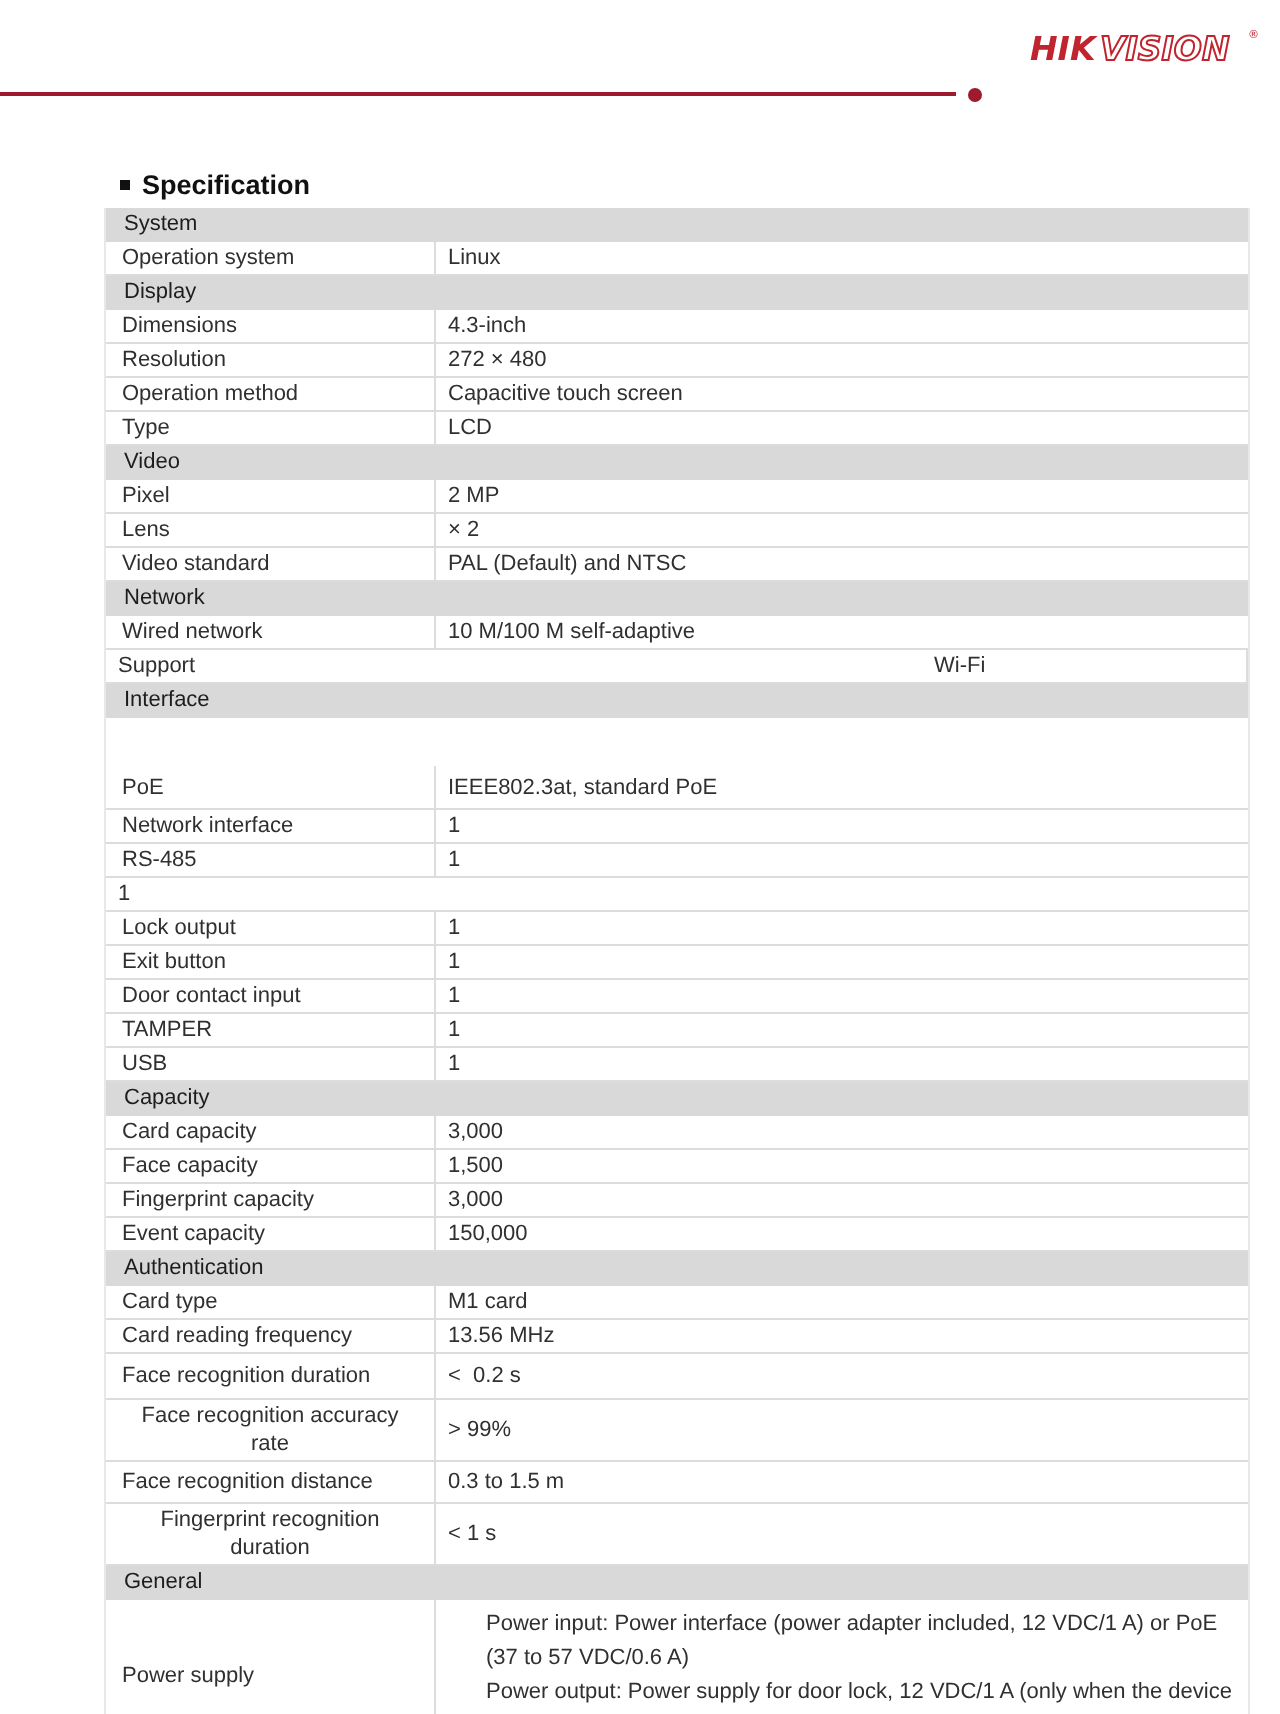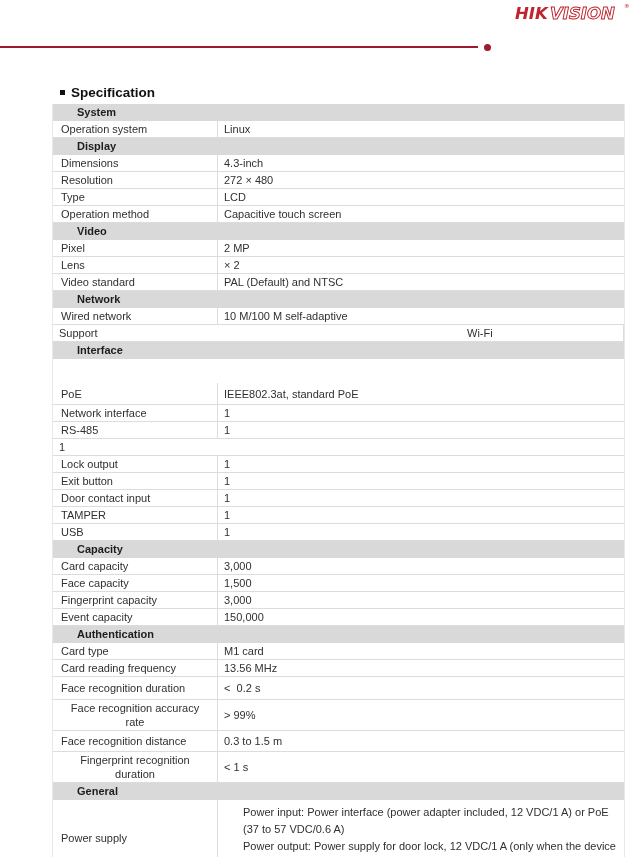--- a/index.html
+++ b/index.html
@@ -14,21 +14,21 @@
   .page{
     position:relative;
     width:640px;height:857px;
     background:#ffffff;
     overflow:hidden;
     font-family:"Liberation Sans","DejaVu Sans",sans-serif;
     color:var(--text);
   }
   
   .logo{
-    position:absolute;top:0;right:8px;
+    position:absolute;top:11px;right:8px;
     width:118px;height:26px;
   }
   .header-rule{
     position:absolute;top:46px;left:0;
     width:478px;height:2px;
     background:var(--line-red);
   }
   .rule-dot{
     position:absolute;top:44px;left:484px;
     width:7px;height:7px;border-radius:50%;
@@ -47,23 +47,23 @@
   
   .spec-table{
     position:absolute;top:104px;left:52px;
     width:573px;
     border:1px solid #e8e8e8;
     border-top:none;
     font-size:11px;line-height:14px;
   }
   .section-header{
     background:var(--header-bg);
-    font-weight:bold;color:#1d1d1d;
+    font-weight:normal;color:#1d1d1d;
     height:17px;line-height:17px;
-    padding:0 24px;
+    padding:0 9px;
   }
   .row{
     display:flex;
     border-bottom:1px solid var(--border);
     min-height:17px;
     align-items:center;
   }
   .section:last-child .row:last-child{border-bottom:1px solid var(--border);}
   .cell{padding:1px 8px;}
   .cell.label{
@@ -118,26 +118,26 @@
         <div class="section-header">Display</div>
         <div class="row">
           <div class="cell label">Dimensions</div>
           <div class="cell value">4.3-inch</div>
         </div>
         <div class="row">
           <div class="cell label">Resolution</div>
           <div class="cell value">272 × 480</div>
         </div>
         <div class="row">
+          <div class="cell label">Operation method</div>
+          <div class="cell value">Capacitive touch screen</div>
+        </div>
+        <div class="row">
           <div class="cell label">Type</div>
           <div class="cell value">LCD</div>
-        </div>
-        <div class="row">
-          <div class="cell label">Operation method</div>
-          <div class="cell value">Capacitive touch screen</div>
         </div>
       </div>
       <div class="section section-video">
         <div class="section-header">Video</div>
         <div class="row">
           <div class="cell label">Pixel</div>
           <div class="cell value">2 MP</div>
         </div>
         <div class="row">
           <div class="cell label">Lens</div>

